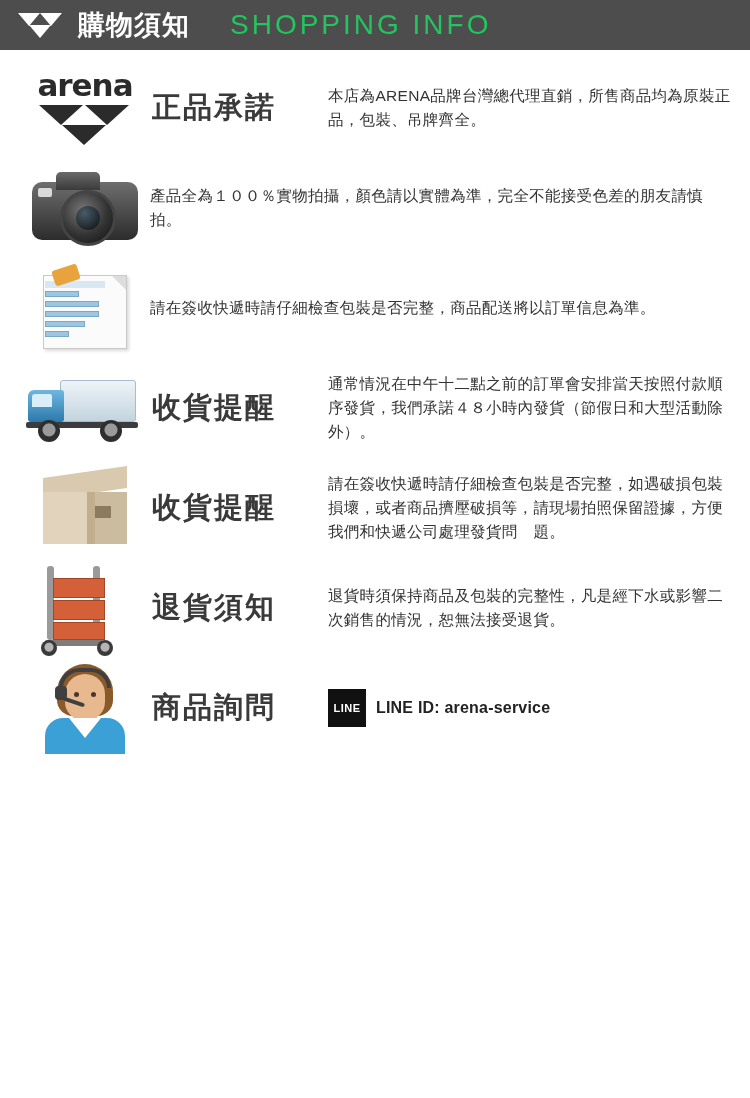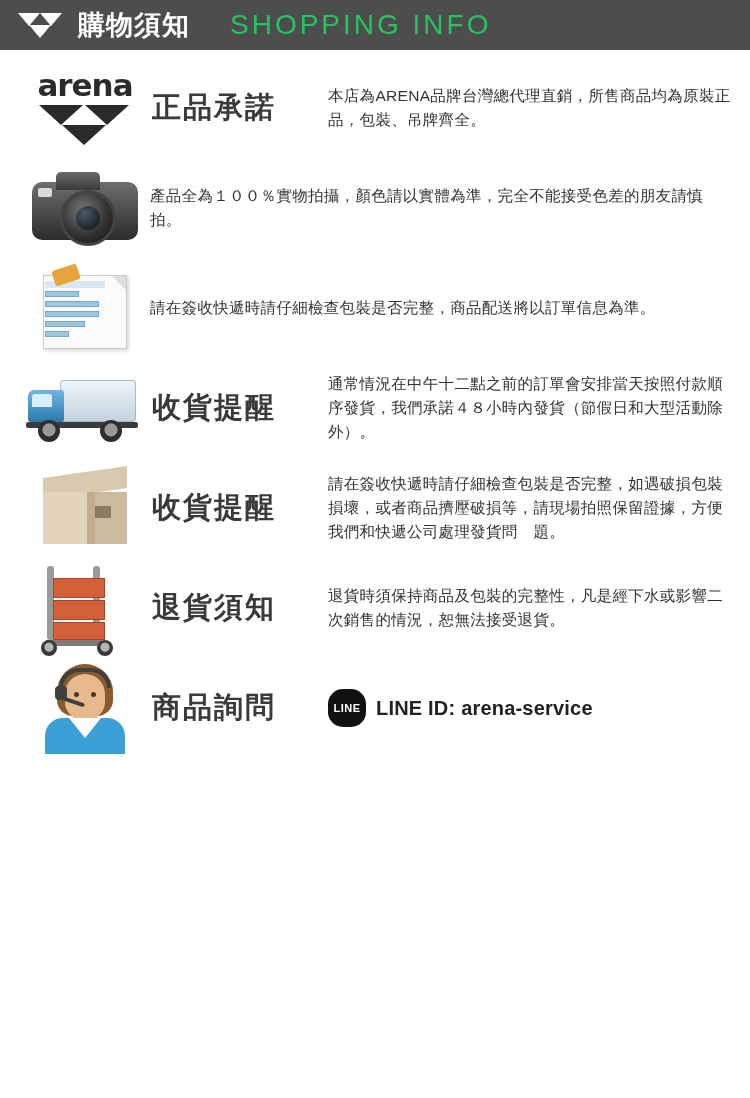--- a/index.html
+++ b/index.html
@@ -281,31 +281,31 @@
   .dolly .wheel {
     position: absolute; top: 78px; width: 16px; height: 16px; border-radius: 50%;
     background: radial-gradient(circle at 50% 45%, #b5b5b5 0 4px, #3a3a3a 5px 100%);
   }
   .dolly .dw1 { left: 4px; }
   .dolly .dw2 { left: 60px; }
 
   
   .line-row { display: flex; align-items: center; gap: 10px; }
   .line-badge {
-    width: 38px; height: 38px; border-radius: 15px; background: #111;
+    width: 38px; height: 38px; border-radius: 0; background: #111;
     display: flex; align-items: center; justify-content: center;
     flex: 0 0 auto;
     text-align: right;
   }
   .line-badge span {
     color: #fff; font-size: 11px; font-weight: bold; letter-spacing: 0.5px;
     font-family: "Liberation Sans", sans-serif;
   }
   .line-id {
-    font-size: 20px; font-weight: bold; color: #222; letter-spacing: 0.2px;
+    font-size: 16px; font-weight: bold; color: #222; letter-spacing: 0.2px;
   }
 </style>
 </head>
 <body>
 
 <div class="header">
   <div class="header-logo">
     <span class="d d1"></span>
     <span class="d d2"></span>
     <span class="d d3"></span>

